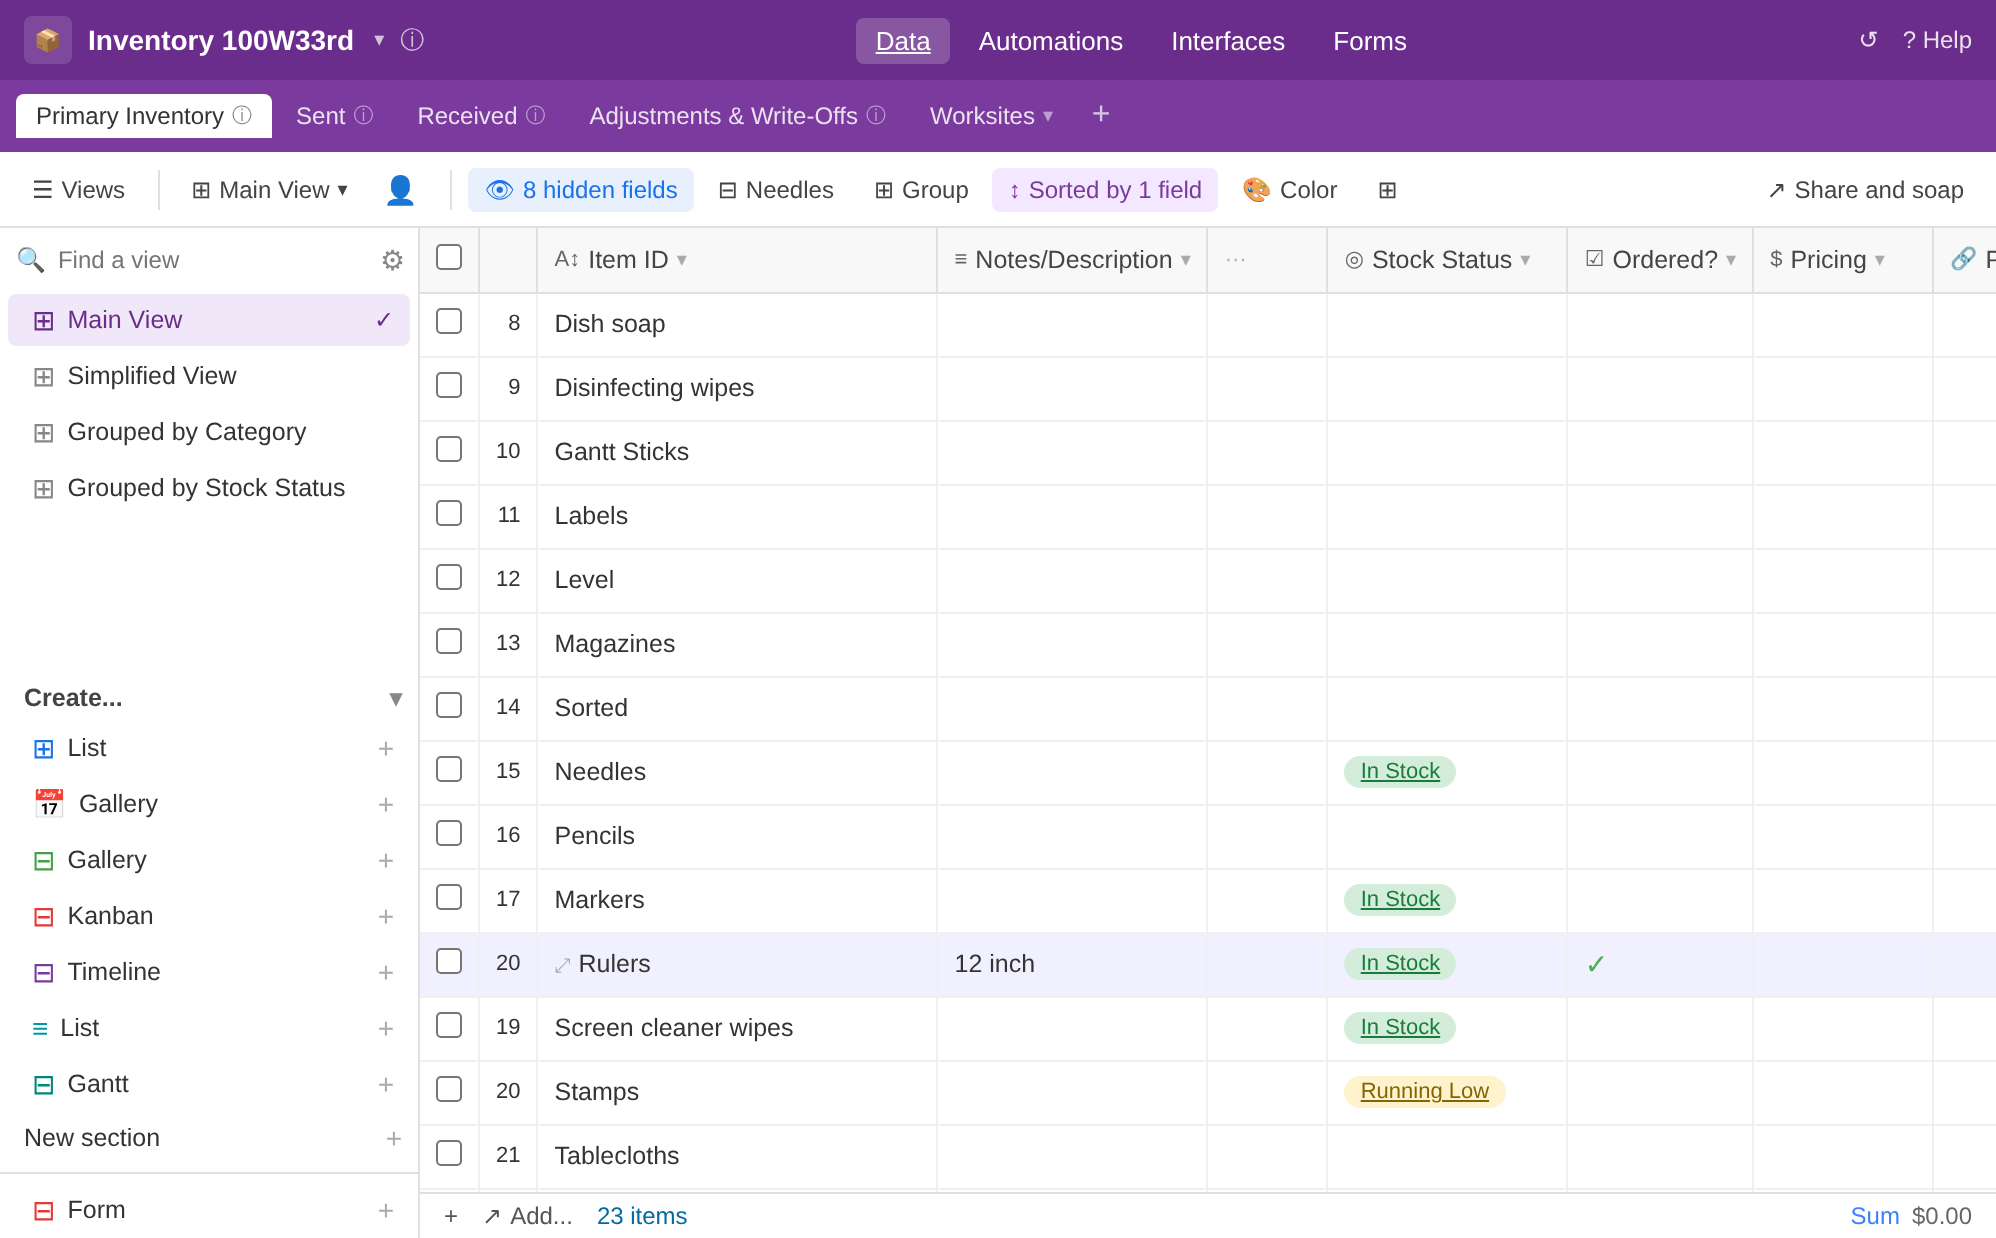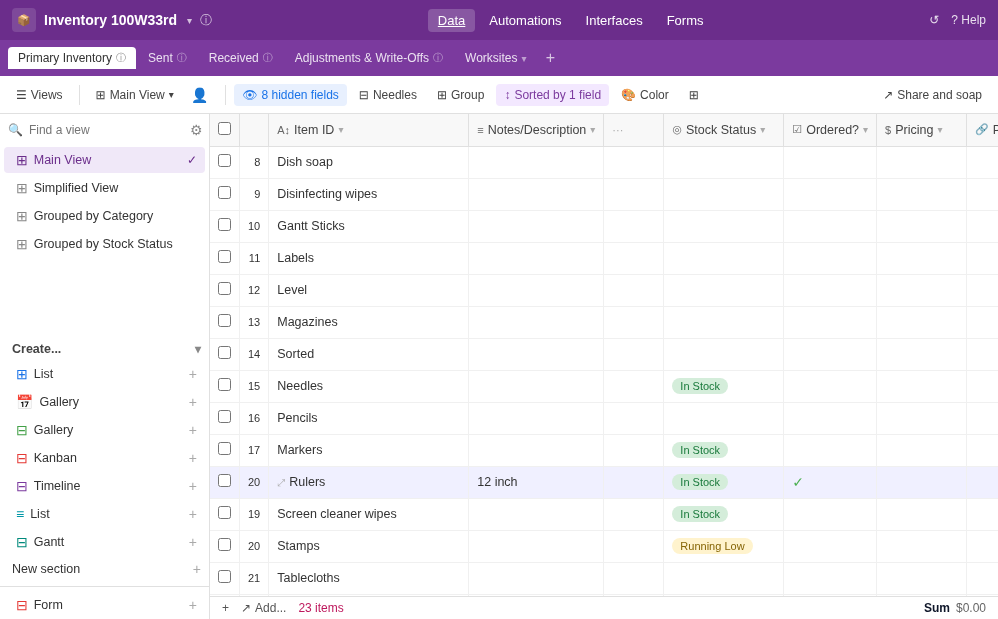--- a/index.html
+++ b/index.html
@@ -203,20 +203,21 @@
     .col-ordered { min-width: 90px; }
     .col-pricing { min-width: 90px; }
     .col-purchase { min-width: 120px; }
 
     .badge {
       display: inline-block;
       padding: 2px 8px;
       border-radius: 10px;
       font-size: 11px;
       font-weight: 500;
+      text-decoration: underline;
     }
     .badge-in-stock { background: #d4edda; color: #1a7a3c; }
     .badge-running-low { background: #fff3cd; color: #856404; }
 
     .check-icon { color: #4caf50; font-size: 14px; }
 
     
     .table-footer {
       position: sticky;
       bottom: 0;
@@ -656,21 +657,21 @@
 
     <div class="table-footer">
       <div class="table-footer-actions">
         <div class="footer-add-btn">
           <span>+</span>
         </div>
         <div class="footer-add-btn">
           <span>↗</span>
           <span>Add...</span>
         </div>
-        <span style="color:#be185d;text-align:right;">23 items</span>
+        <span style="color:#0369a1;text-align:right;">23 items</span>
       </div>
       <div style="display:flex; align-items:center; gap:6px;">
-        <span style="color:#0f172a;font-weight:bold;">Sum</span>
+        <span style="color:#3b82f6;">Sum</span>
         <span style="font-weight:500;">$0.00</span>
       </div>
     </div>
   </div>
 </div>
 
 </body></html>

